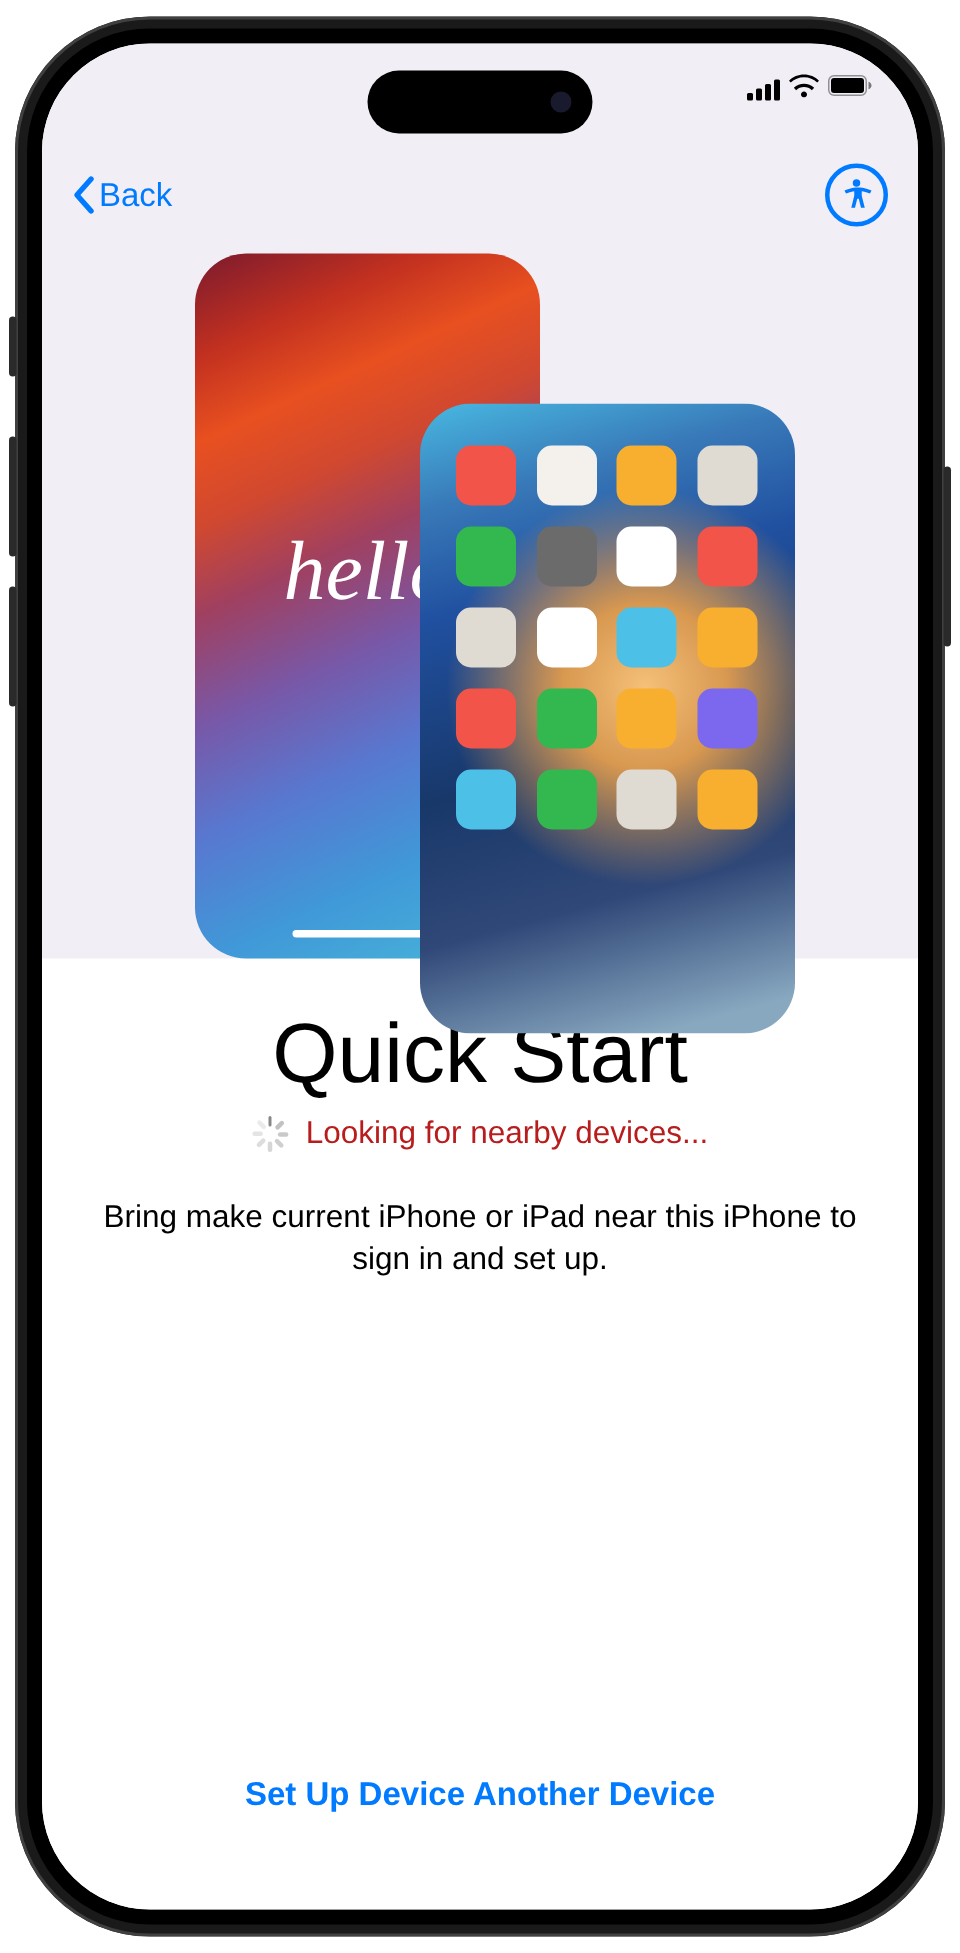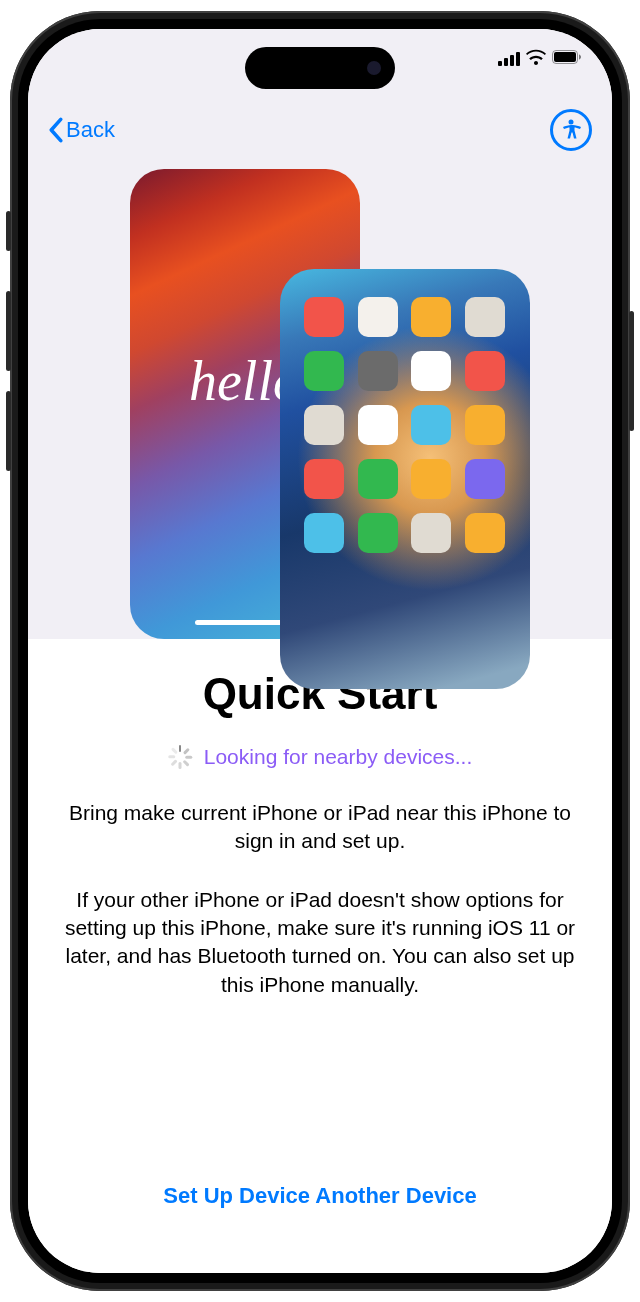--- a/index.html
+++ b/index.html
@@ -228,24 +228,24 @@
       flex: 1;
       background: #fff;
       padding: 30px 34px 40px;
       display: flex;
       flex-direction: column;
       align-items: center;
       text-align: center;
     }
     
     .page-title {
-      font-size: 44px;
-      font-weight: 700;
+      font-size: 56px;
+      font-weight: 400;
       color: #000;
-      margin-bottom: 26px;
+      margin-bottom: 10px;
     }
     
     .status-row {
       display: flex;
       align-items: center;
       gap: 12px;
       margin-bottom: 30px;
     }
     
     .spinner {
@@ -274,21 +274,21 @@
     .spinner span:nth-child(2) { transform: rotate(45deg); opacity: 0.9; }
     .spinner span:nth-child(3) { transform: rotate(90deg); opacity: 0.8; }
     .spinner span:nth-child(4) { transform: rotate(135deg); opacity: 0.7; }
     .spinner span:nth-child(5) { transform: rotate(180deg); opacity: 0.6; }
     .spinner span:nth-child(6) { transform: rotate(225deg); opacity: 0.5; }
     .spinner span:nth-child(7) { transform: rotate(270deg); opacity: 0.4; }
     .spinner span:nth-child(8) { transform: rotate(315deg); opacity: 0.3; }
     
     .status-text {
       font-size: 21px;
-      color: #8b5cf6;
+      color: #b91c1c;
     }
     
     .body-text {
       font-size: 21px;
       color: #000;
       line-height: 1.35;
     }
     .body-text.first { margin-bottom: 30px; }
     
     .bottom-link {
@@ -392,20 +392,19 @@
               <span></span>
             <span></span>
               <span></span>
               <span></span>
               <span></span>
           </div>
           <span class="status-text">Looking for nearby devices...</span>
         </div>
 
         <p class="body-text first">Bring make current iPhone or iPad near this iPhone to sign in and set up.</p>
-        <p class="body-text">If your other iPhone or iPad doesn't show options for setting up this iPhone, make sure it's running iOS 11 or later, and has Bluetooth turned on. You can also set up this iPhone manually.</p>
 
         <div class="bottom-link">Set Up Device Another Device</div>
       </div>
 
     </div>
   </div>
 </div>
 
 </body></html>

